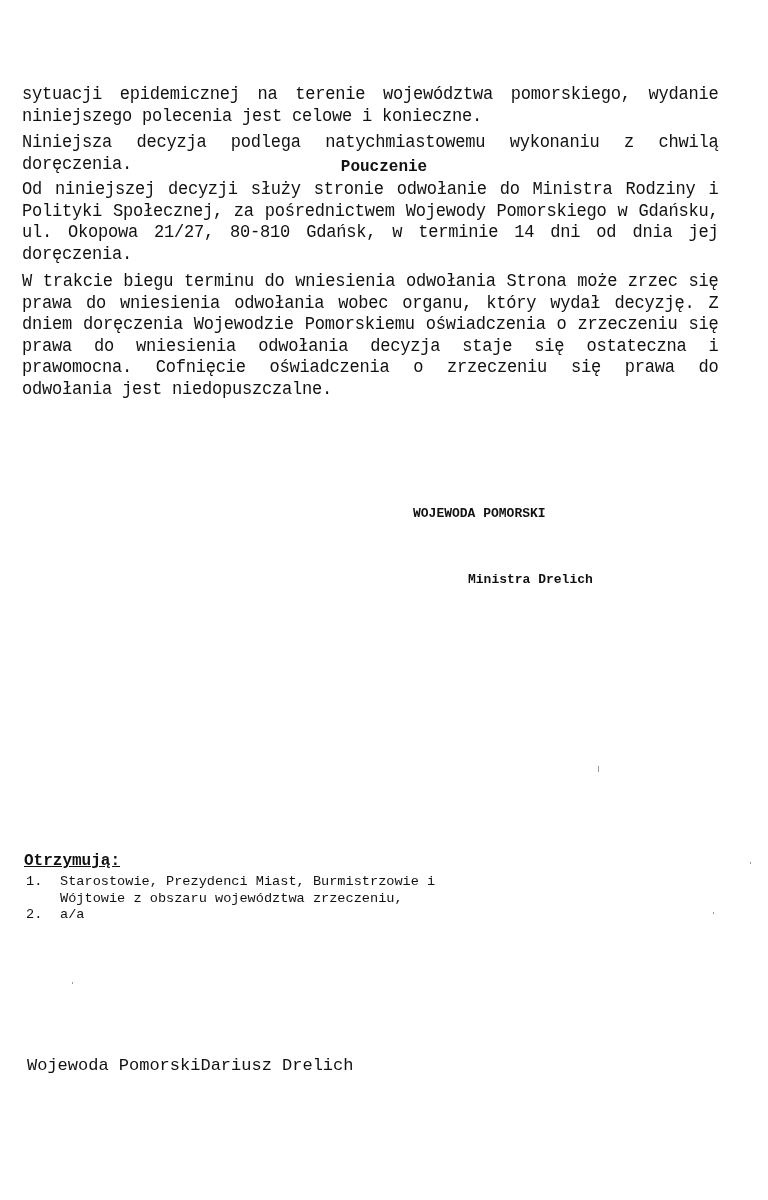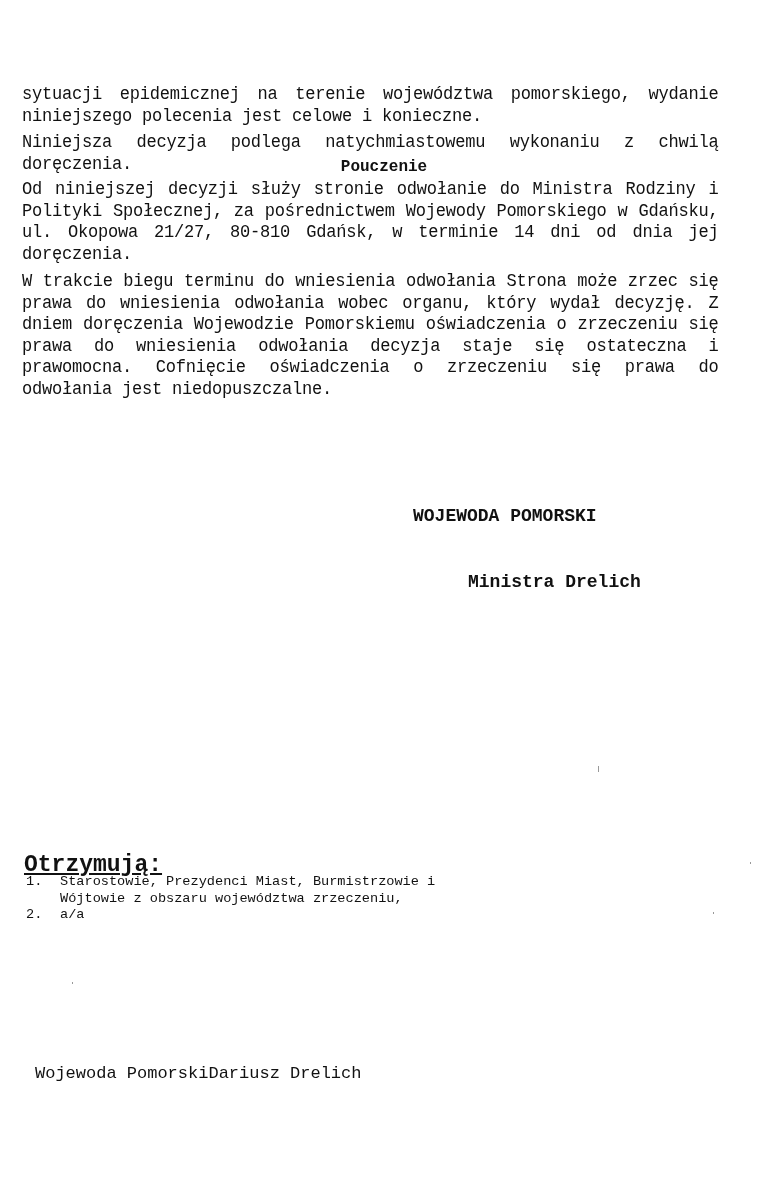--- a/index.html
+++ b/index.html
@@ -37,30 +37,30 @@
       left: 0;
       width: 768px;
       text-align: center;
       font-weight: bold;
       font-size: 16px;
       margin: 0;
     }
     .sig {
       position: absolute;
       font-weight: bold;
-      font-size: 18px;
+      font-size: 13px;
       margin: 0;
       text-align: center;
     }
     .recipients-title {
       position: absolute;
       left: 24px;
       top: 840px;
       font-weight: bold;
-      font-size: 23px;
+      font-size: 16px;
       text-decoration: underline;
       margin: 0;
     }
     .recipients-list {
       position: absolute;
       left: 26px;
       top: 862px;
       width: 460px;
       list-style: none;
       margin: 0;
@@ -73,21 +73,21 @@
     }
     .recipients-list .num {
       width: 34px;
       flex: none;
     }
     .footer-line {
       position: absolute;
       left: 27px;
       top: 1044px;
       font-size: 17px;
-      margin: 8px;
+      margin: 0;
     }
     .speck {
       position: absolute;
       width: 1px;
       background: #999;
     }
   </style>
 </head>
 <body>
 

